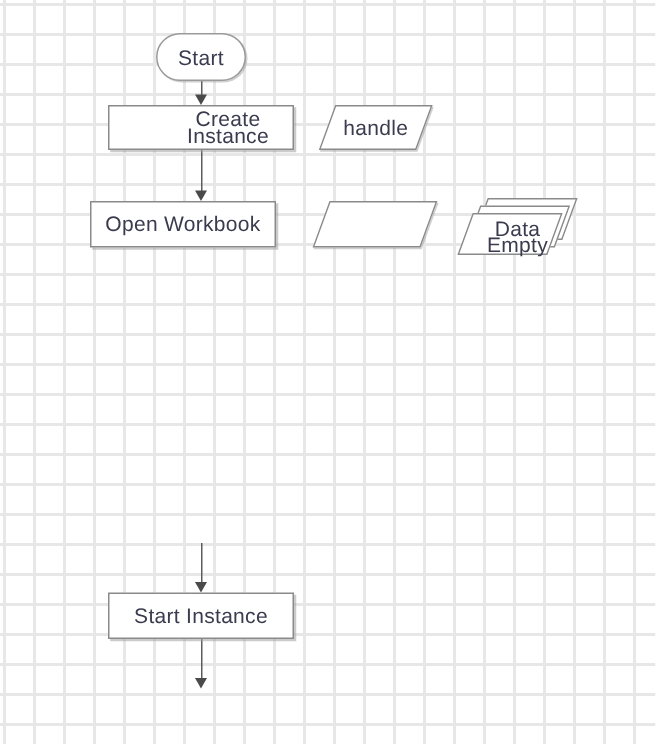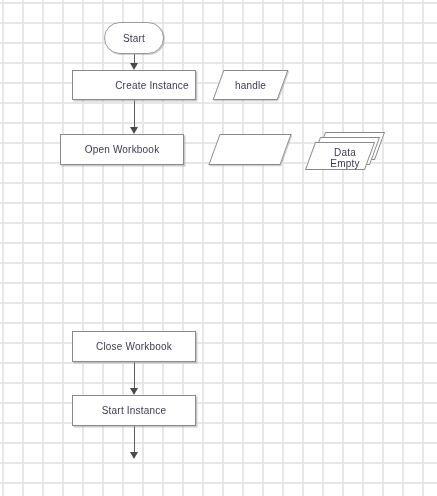--- a/index.html
+++ b/index.html
@@ -26,21 +26,21 @@
 
   
   .node {
     position: absolute;
     box-sizing: border-box;
   }
 
   .node-label {
     position: relative;
     z-index: 3;
-    font-size: 10px;
+    font-size: 14px;
     line-height: 11px;
     color: #3b3b4f;
     text-align: center;
     white-space: pre-line;
     letter-spacing: 0.2px;
     pointer-events: none;
   }
 
   
   .terminator {
@@ -183,22 +183,19 @@
   </div>
 
   <div class="node multidata" style="left:310px; top:132px; width:78px; height:40px;">
     <div class="sheet sheet-back"></div>
     <div class="sheet sheet-mid"></div>
     <div class="sheet sheet-front"></div>
     <span class="node-label">Data
 Empty</span>
   </div>
 
-  <div class="node process" style="left:72px; top:331px; width:124px; height:31px;">
-    <span class="node-label">Close Workbook</span>
-  </div>
 
   <div class="node process" style="left:72px; top:395px; width:124px; height:31px;">
     <span class="node-label">Start Instance</span>
   </div>
 
 
 </div>
 
 </body></html>

